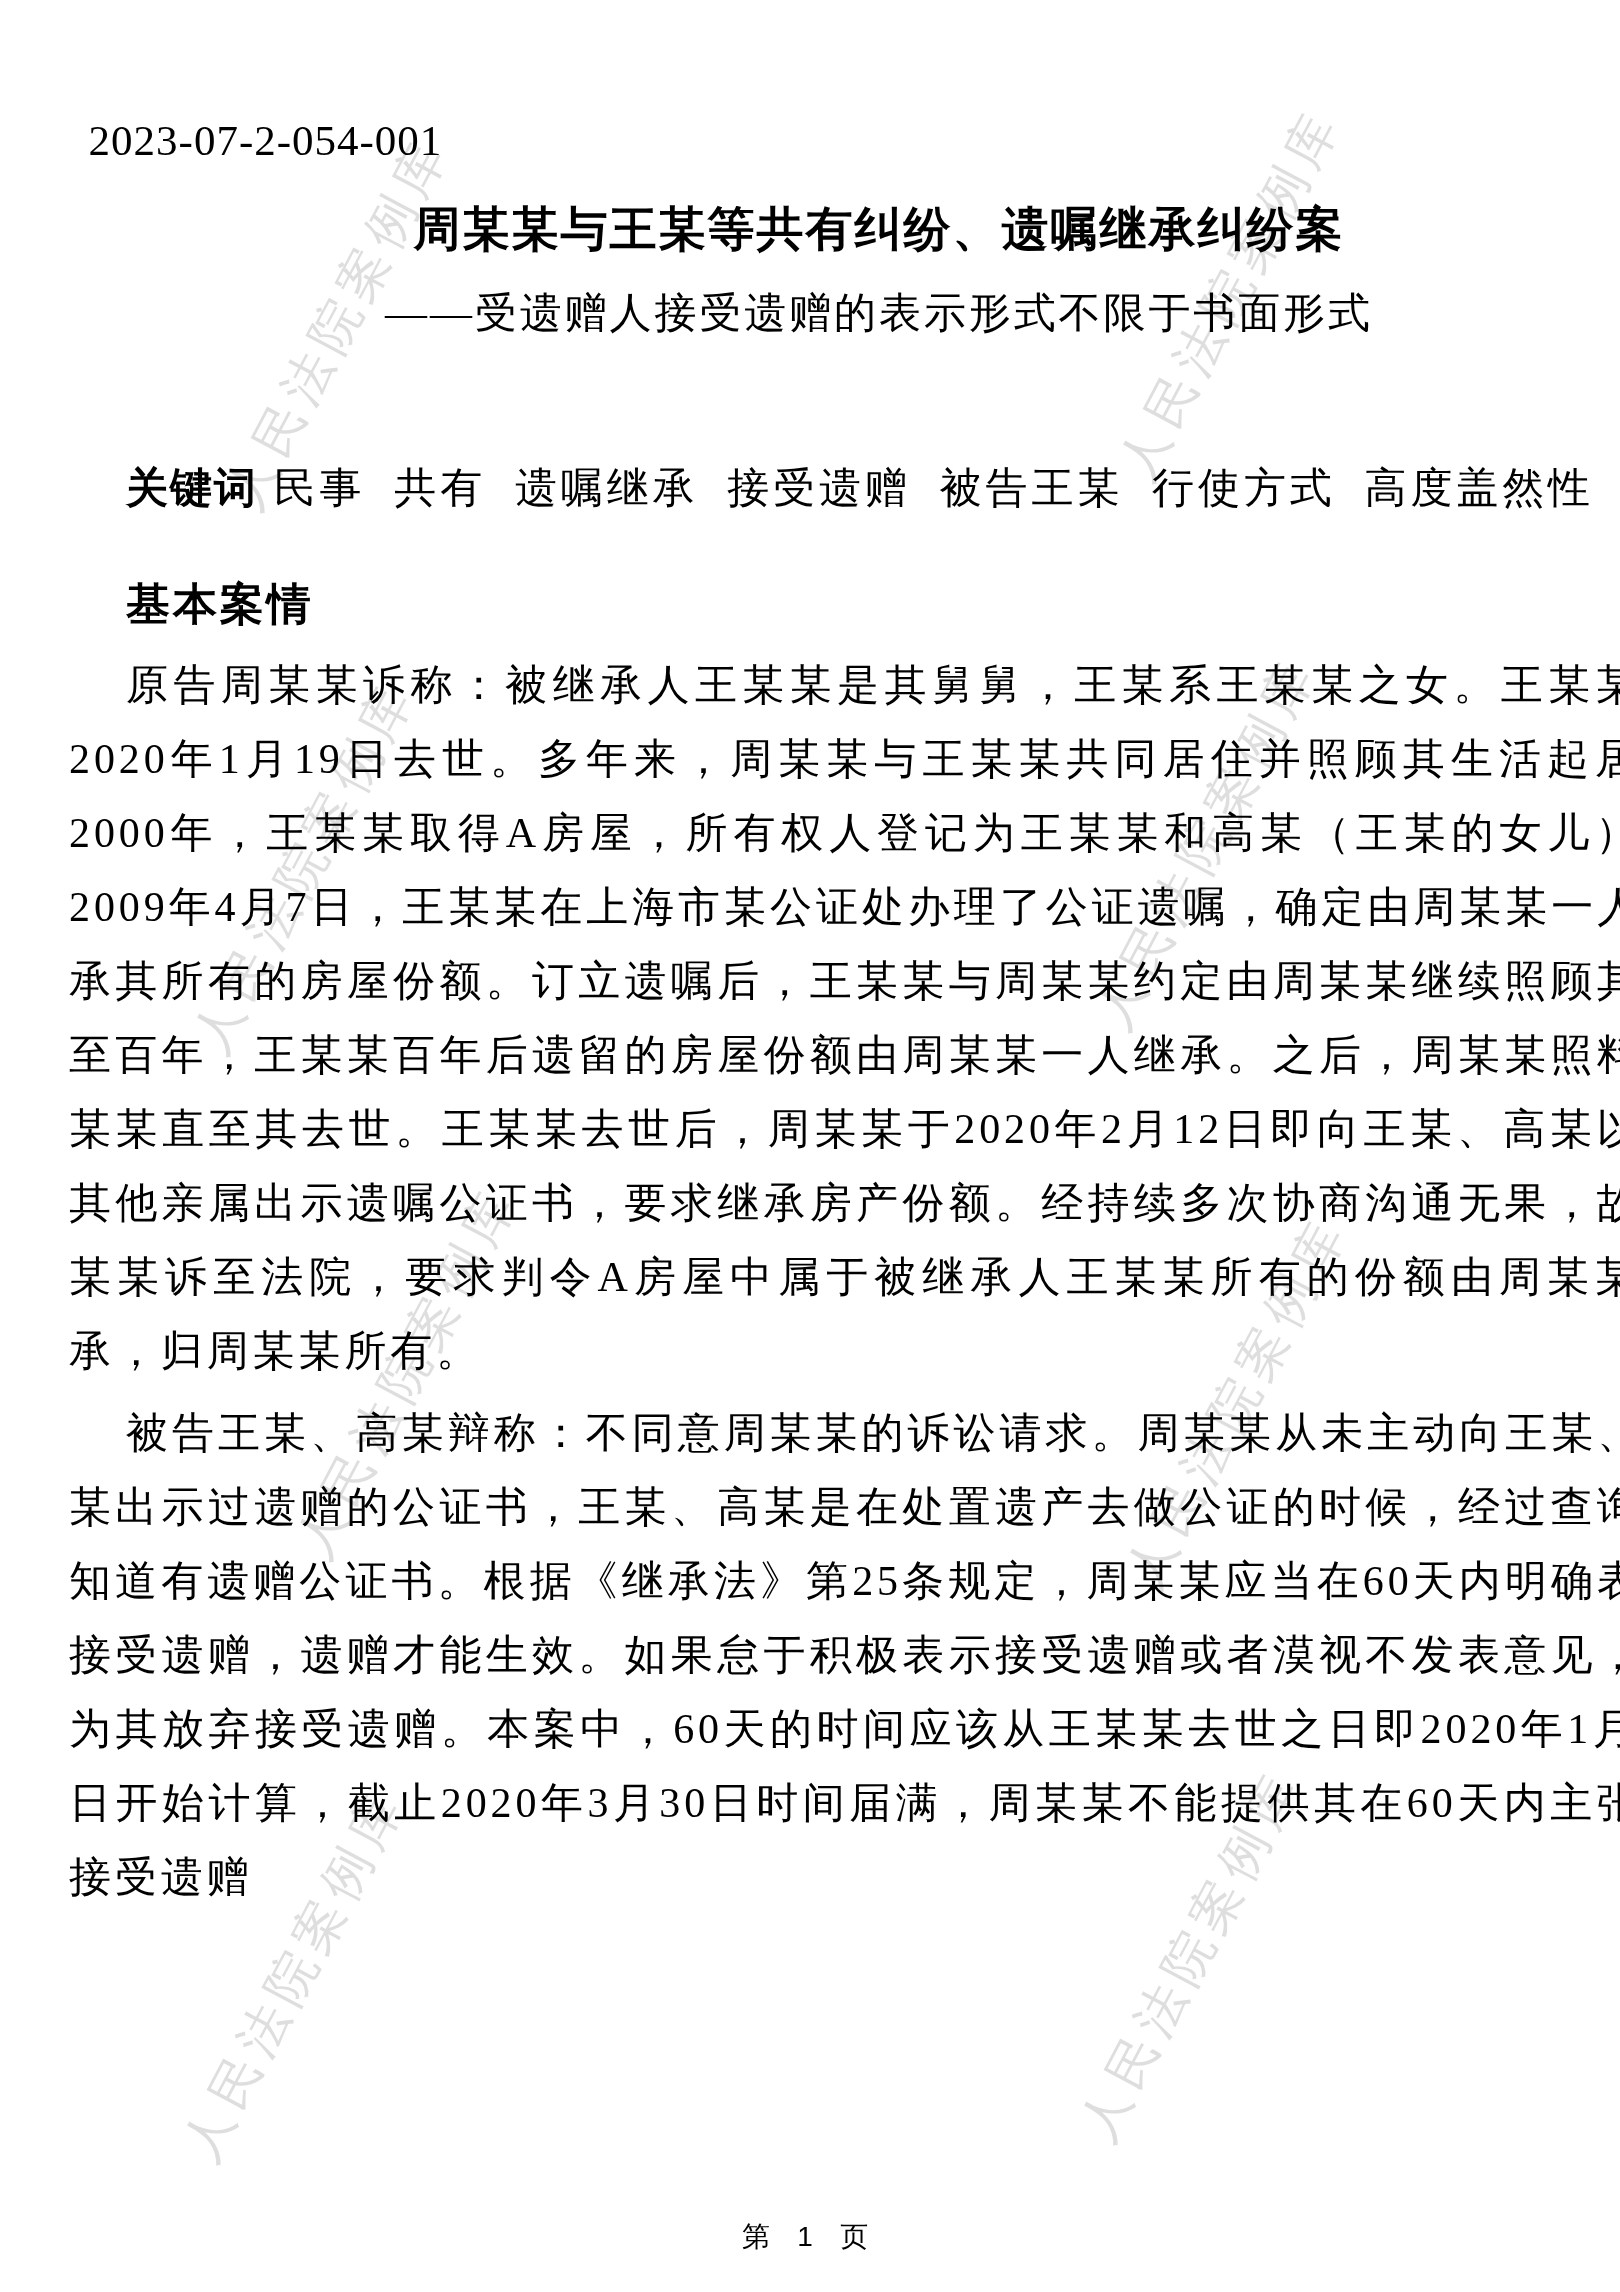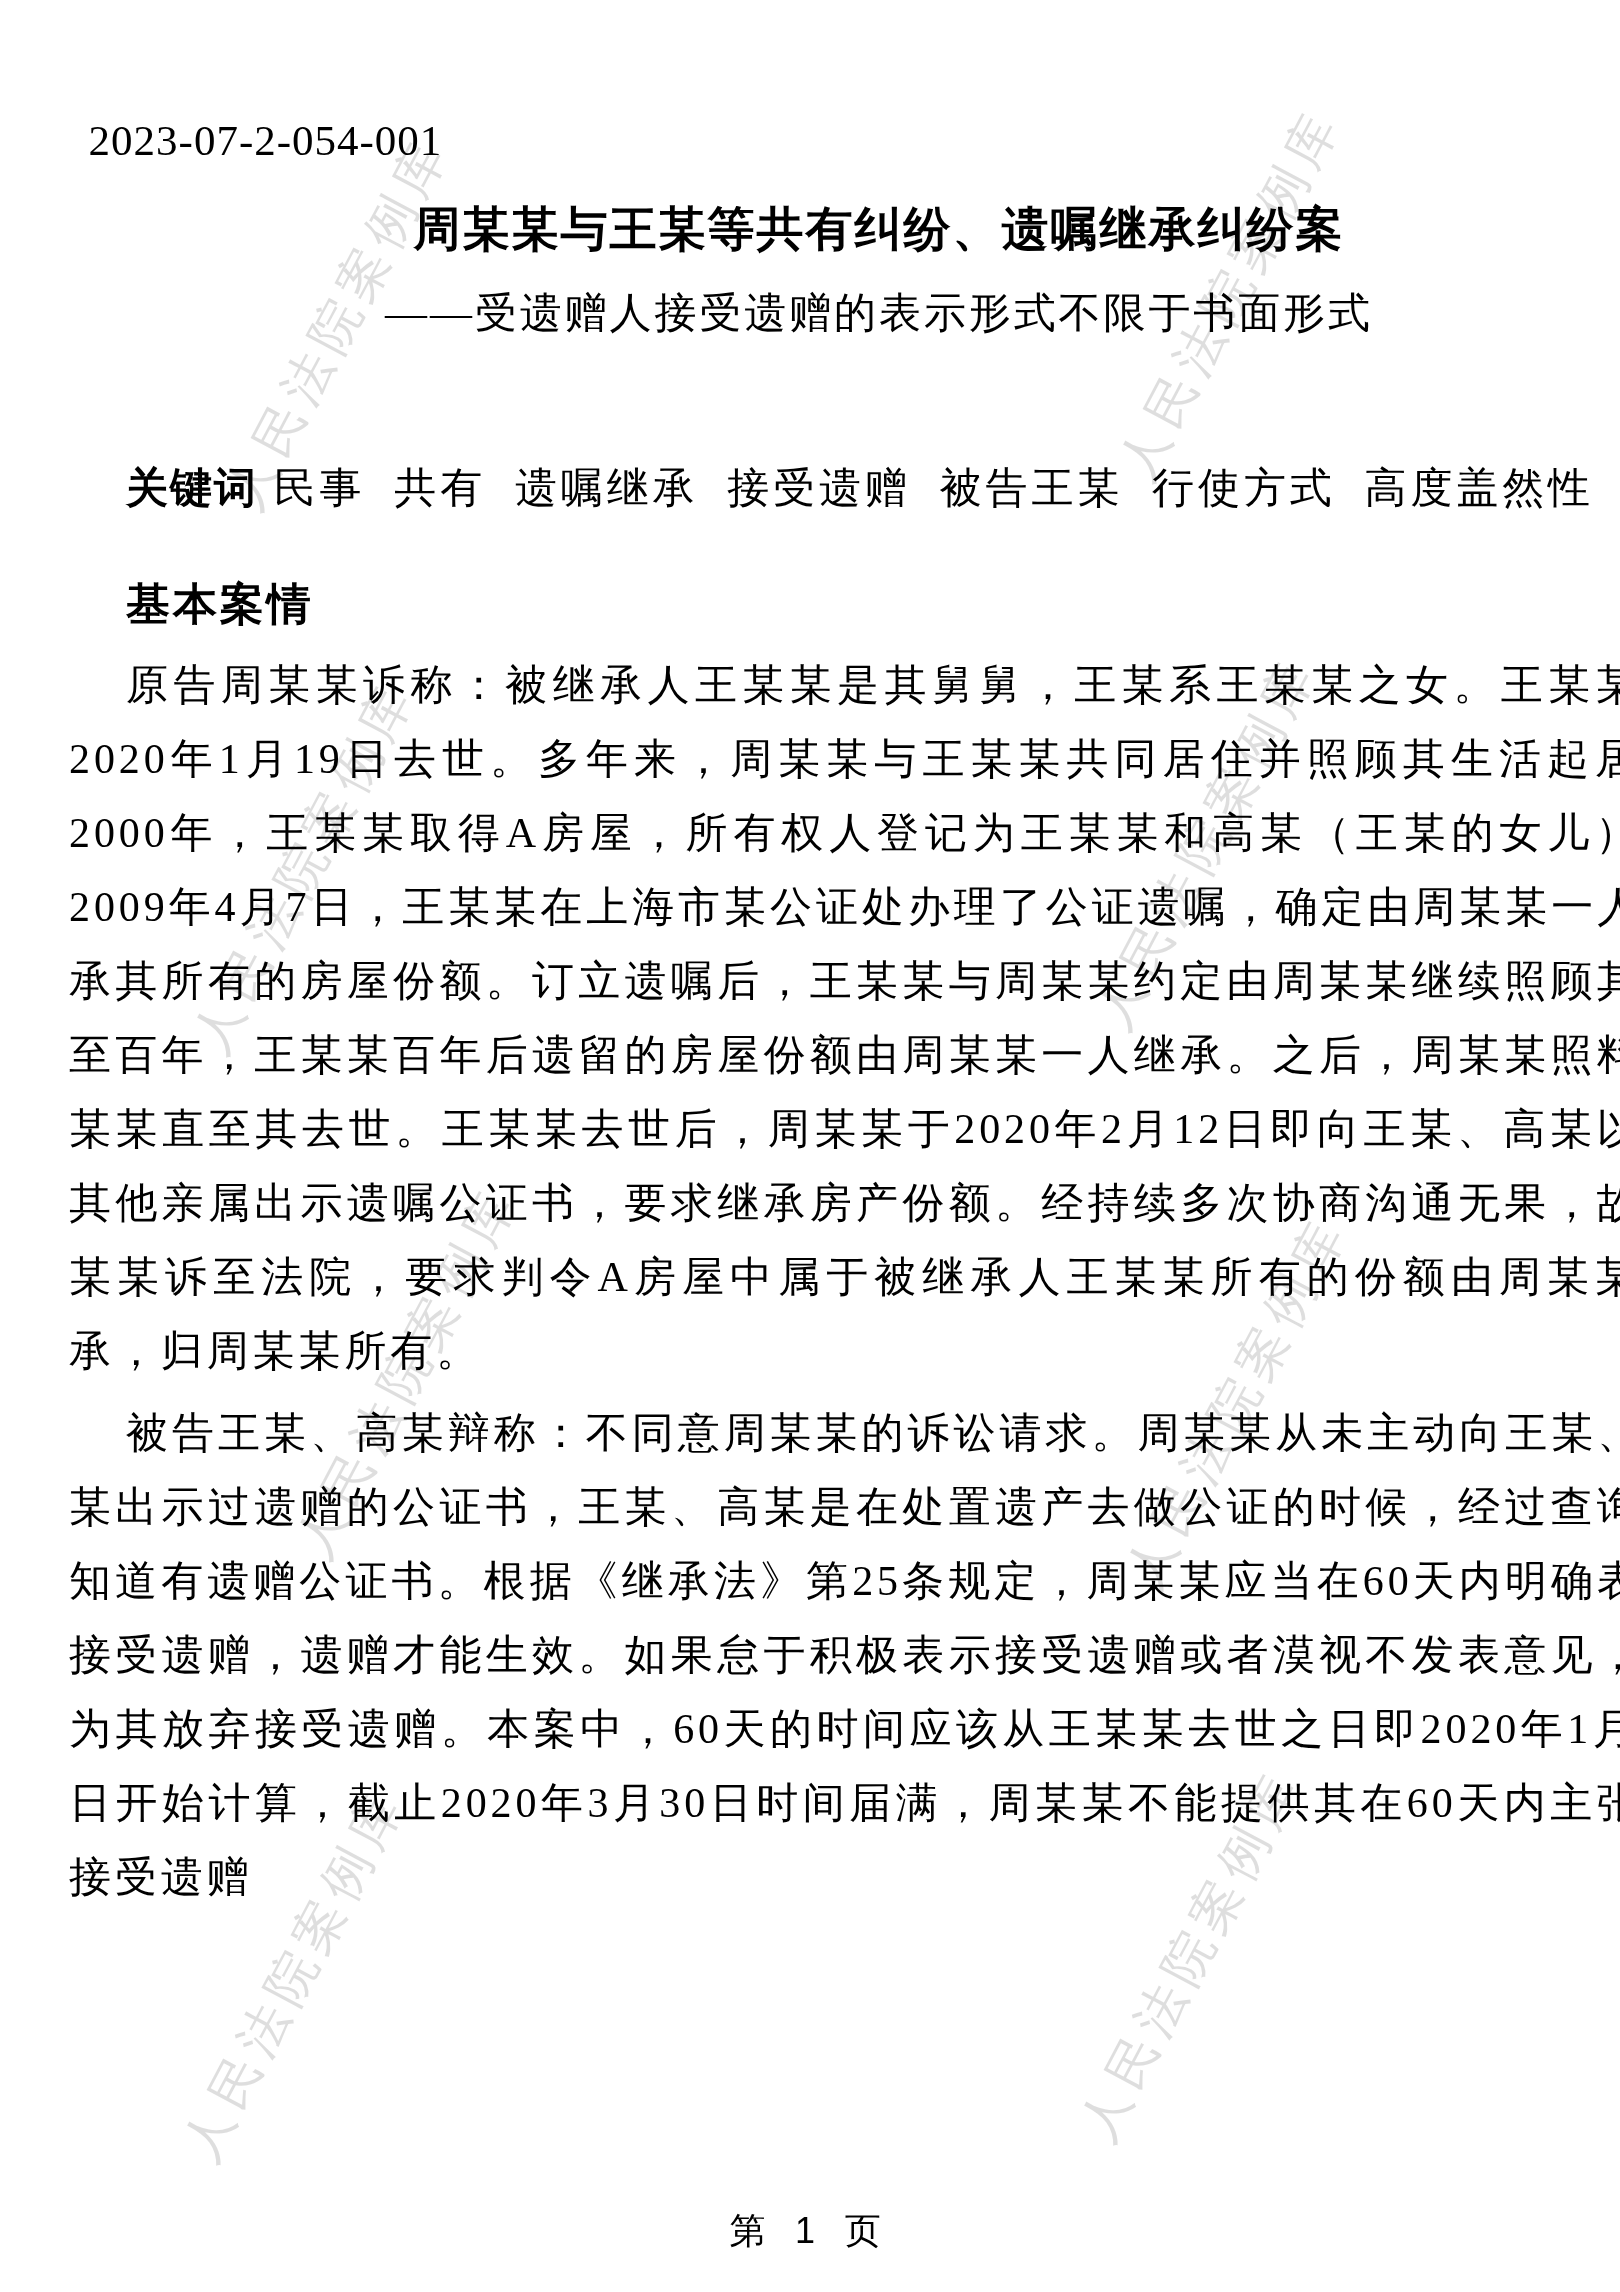--- a/index.html
+++ b/index.html
@@ -76,21 +76,21 @@
     letter-spacing: 3.9px;
     text-indent: 57px;
     text-align: justify;
   }
   .page-footer {
     position: absolute;
     left: 0;
     right: 0;
     bottom: 37px;
     text-align: center;
-    font-size: 36px;
+    font-size: 28px;
     letter-spacing: 9.8px;
     font-family: "Liberation Sans", "DejaVu Sans", sans-serif;
   }
   .watermark-layer {
     position: absolute;
     left: 0; top: 0; right: 0; bottom: 0;
     pointer-events: none;
     z-index: 0;
   }
   .wm {

